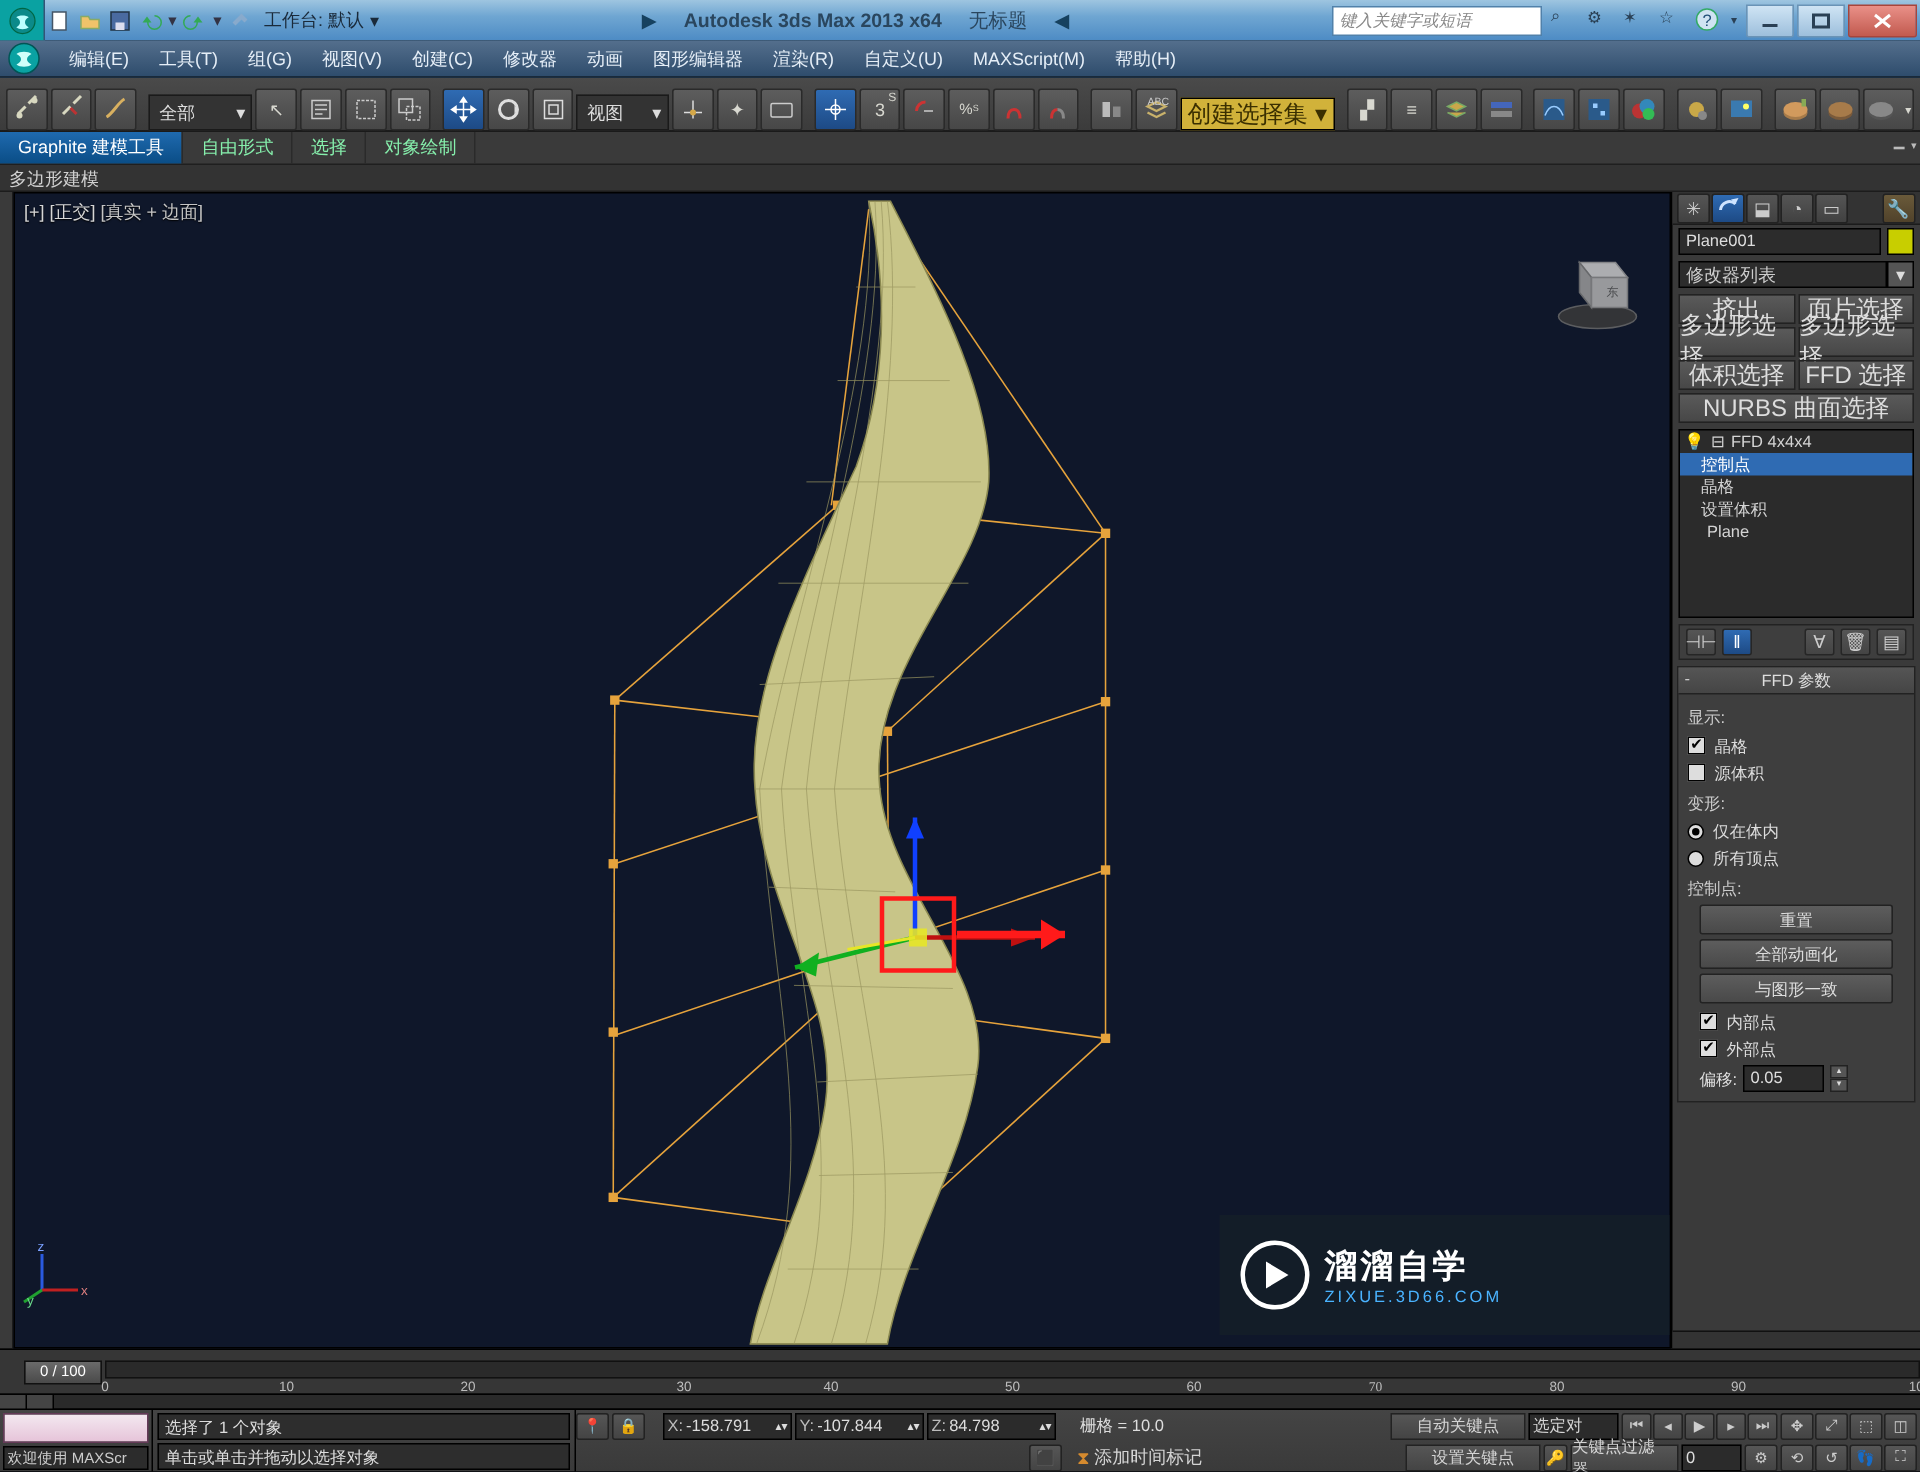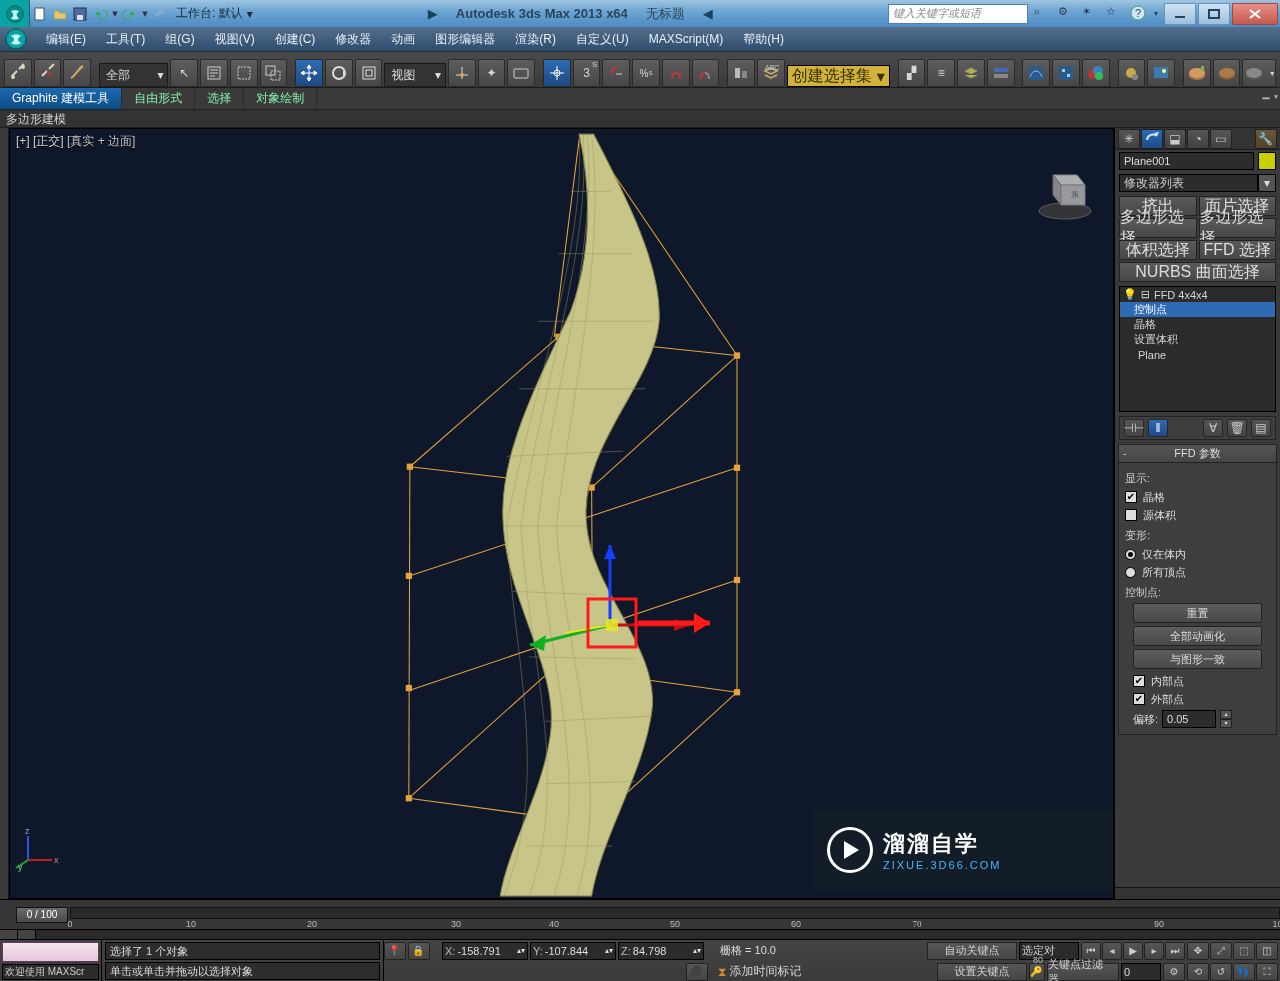--- a/index.html
+++ b/index.html
@@ -729,21 +729,21 @@
     <div class="bar"></div>
     <div class="ticks" id="ticks">
         <span class="tick" style="left: 0%;">0</span>
         <span class="tick" style="left: 10%;">10</span>
         <span class="tick" style="left: 20%;">20</span>
         <span class="tick" style="left: 30%; margin-left: 23px;">30</span>
         <span class="tick" style="left: 40%;">40</span>
         <span class="tick" style="left: 50%;">50</span>
         <span class="tick" style="left: 60%;">60</span>
         <span class="tick" style="left: 70%; font-family: Liberation Serif, serif;">70</span>
-        <span class="tick" style="left: 80%; margin-top: 36px;">80</span>
+        <span class="tick" style="left: 80%;">80</span>
         <span class="tick" style="left: 90%;">90</span>
         <span class="tick" style="left: 100%;">100</span>
       </div>
   </div>
 </div>
 <div class="trackbar">
   <div class="btn"></div>
   <div class="btn"></div>
   <div style="flex:1;"></div>
 </div>

